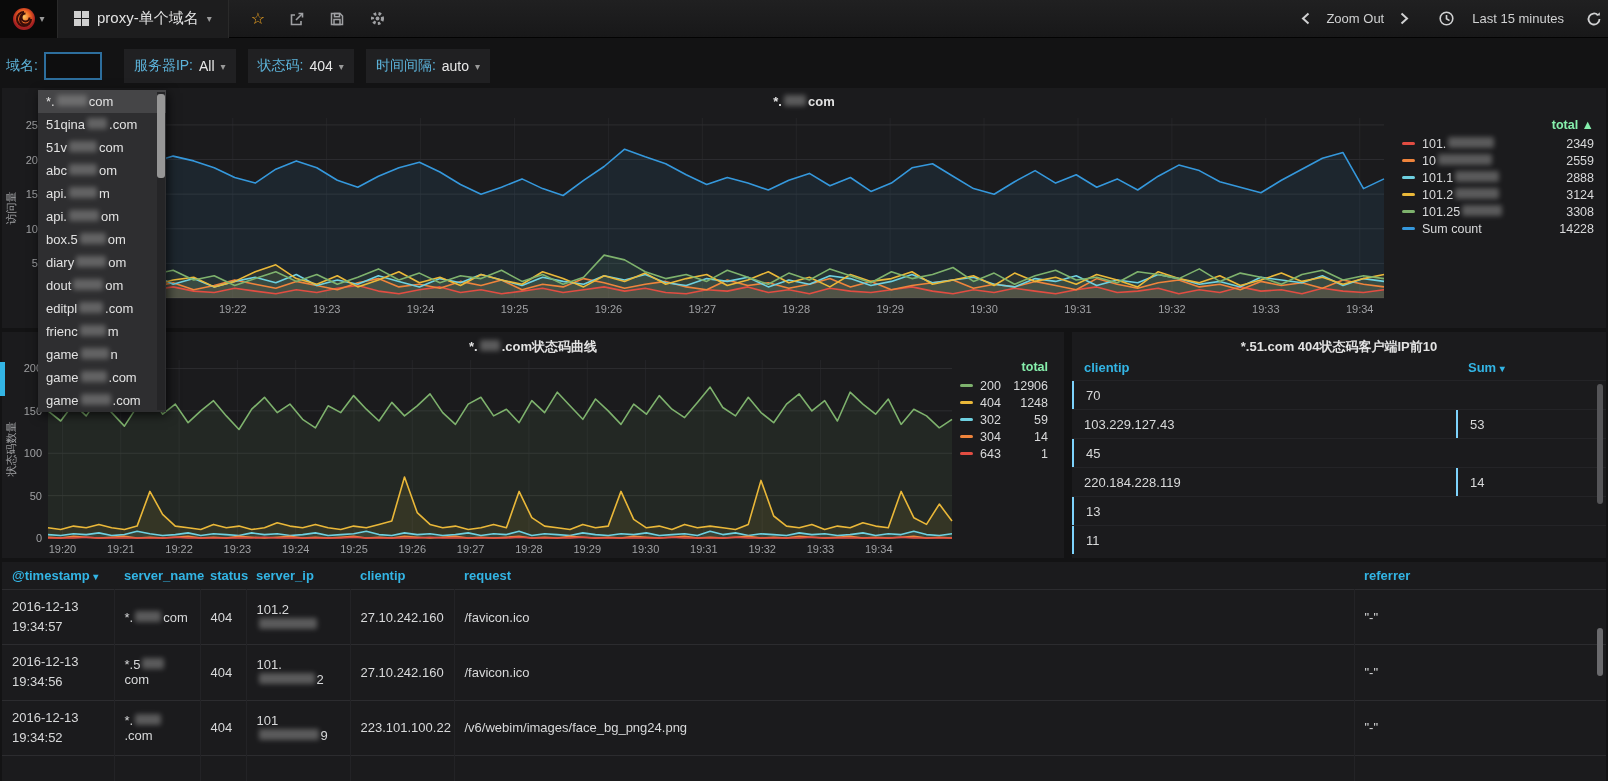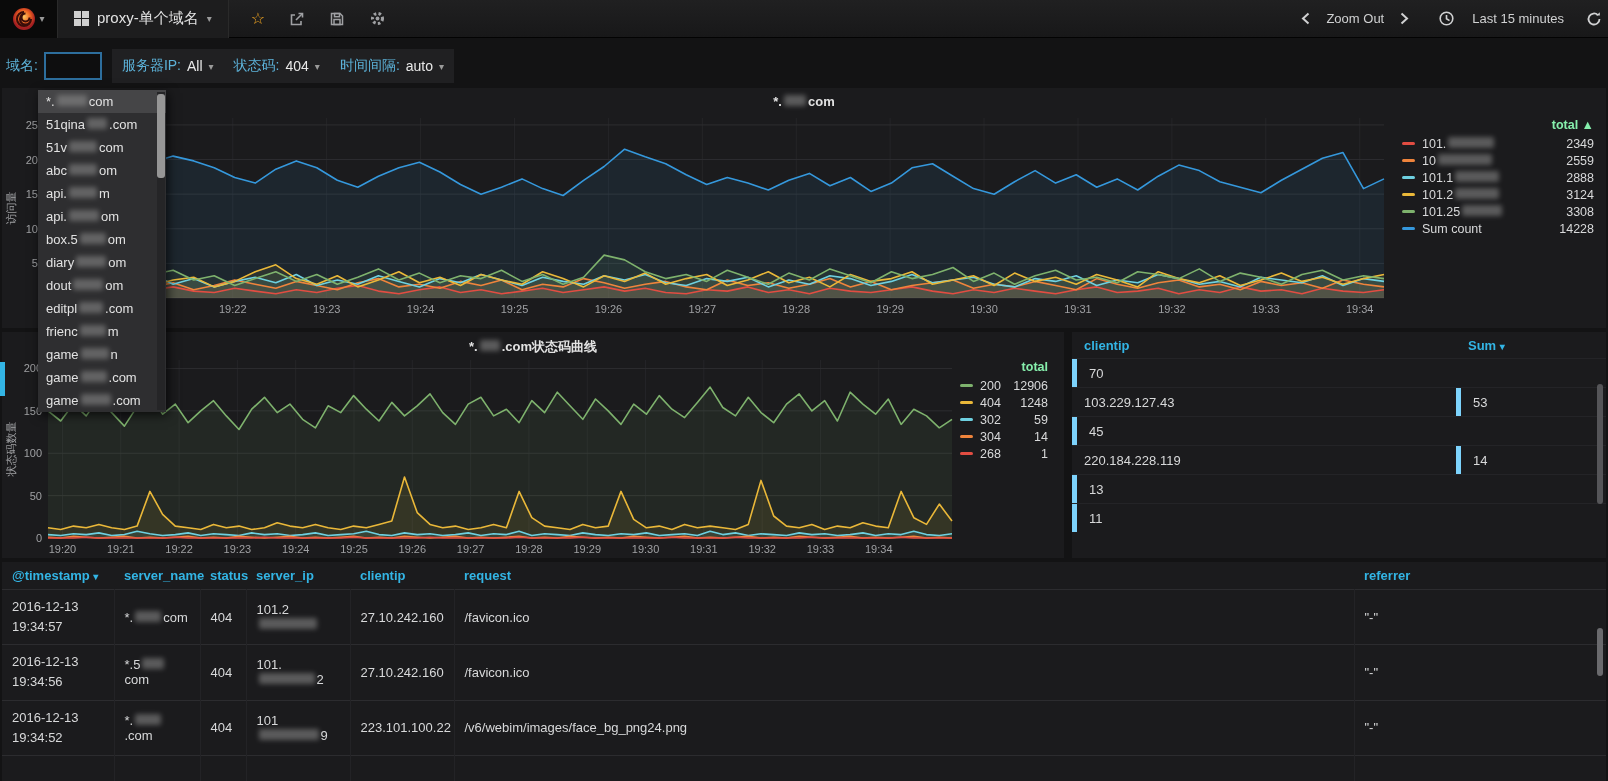--- a/index.html
+++ b/index.html
@@ -13,21 +13,21 @@
   .logo-box { width:58px; height:38px; background:#0a0a0a; display:flex; align-items:center; justify-content:center; gap:3px; border-right:1px solid #2a2a2a; }
   .nav-title-box { height:38px; display:flex; align-items:center; gap:8px; padding:0 16px; border-right:1px solid #2a2a2a; background:#1d1d1e; }
   .nav-title { font-size:15px; color:#e3e3e3; }
   .caret { color:#9a9a9a; font-size:10px; }
   .nav-icons { display:flex; align-items:center; gap:24px; padding:0 22px; }
   .nav-right { margin-left:auto; display:flex; align-items:center; gap:16px; padding-right:6px; color:#d0d1d2; font-size:13px; }
   .nav-right .lbl { cursor:default; }
   .star { color:#f6a821; font-size:16px; }
 
   
-  .submenu { position:absolute; top:44px; left:6px; display:flex; align-items:center; z-index:30; }
+  .submenu { position:absolute; top:44px; left:6px; display:flex; gap:12px; align-items:center; z-index:30; }
   .var-box { background:#202022; padding:8px 10px; display:flex; align-items:center; gap:6px; font-size:14px; }
   .var-box.no-bg { background:transparent; padding-left:0; }
   .var-label { color:#5cb2d9; }
   .var-value { color:#e8e8e8; }
   .dm-input { width:58px; height:28px; background:#0e0e0f; border:2px solid #2d6e9d; outline:none; color:#fff; font-size:13px; padding:0 4px; }
 
   
   .dropdown { position:absolute; left:38px; top:90px; width:128px; height:322px; background:#2e2e30;
     box-shadow:2px 3px 10px rgba(0,0,0,.7); z-index:50; overflow:hidden; }
   .dd-item { height:23px; line-height:23px; padding-left:8px; font-size:13px; color:#e2e2e2; white-space:nowrap; }
@@ -60,21 +60,21 @@
   .blur { display:inline-block; background:#8f8f8f; opacity:.55; filter:blur(2.5px);
     height:.85em; border-radius:2px; vertical-align:baseline; margin:0 2px; }
 
   
   .iphead, .iprow { display:flex; align-items:center; }
   .iphead { font-weight:bold; color:#33b5e5; height:26px; }
   .iphead > div, .iprow > div { padding:0 12px; }
   .ip-c1 { flex:1; }
   .ip-c2 { width:150px; }
   .iprow { height:29px; border-top:1px solid #242427; color:#d8d9da; }
-  .iprow .ip-c2 { border-left:5px solid #7dd3fc; height:100%; display:flex; align-items:center; }
+  .iprow .ip-c2 { border-left:2px solid #7dd3fc; height:100%; display:flex; align-items:center; }
   .scrollbar-v { position:absolute; background:#555558; width:6px; border-radius:3px; }
 
   
   .logtable { width:100%; border-collapse:collapse; table-layout:fixed; font-size:13px; }
   .logtable th { color:#33b5e5; text-align:left; font-weight:bold; padding:6px 10px; height:24px; }
   .logtable td { padding:7px 10px; border-top:1px solid #2c2c2f; border-right:1px solid #232326; vertical-align:middle; height:46px; }
   .logtable td:last-child { border-right:none; }
   .ts-line { display:block; line-height:1.55; }
 
   .row-strip { position:absolute; left:0; top:362px; width:5px; height:34px; background:#33b5e5; z-index:45; }
@@ -352,27 +352,28 @@
         <span>302</span>
         <span class="legend-val">59</span>
       </div>
       <div class="legend-row">
         <span class="legend-dash" style="background: rgb(239, 132, 60);"></span>
         <span>304</span>
         <span class="legend-val">14</span>
       </div>
       <div class="legend-row">
         <span class="legend-dash" style="background: rgb(226, 77, 66);"></span>
-        <span>268</span>
+        <span>643</span>
         <span class="legend-val">1</span>
       </div>
     </div>
 </div>
 
 <div class="panel" id="panel-mid-right">
+  <div class="panel-title">*.51.com 404状态码客户端IP前10</div>
   <div class="iphead">
     <div class="ip-c1">clientip</div>
     <div class="ip-c2">
       <span>Sum</span>
       <span class="caret" style="color:#33b5e5;">▾</span>
     </div>
   </div>
   <div id="ip-rows">
       <div class="iprow">
         <div class="ip-c2">70</div>

